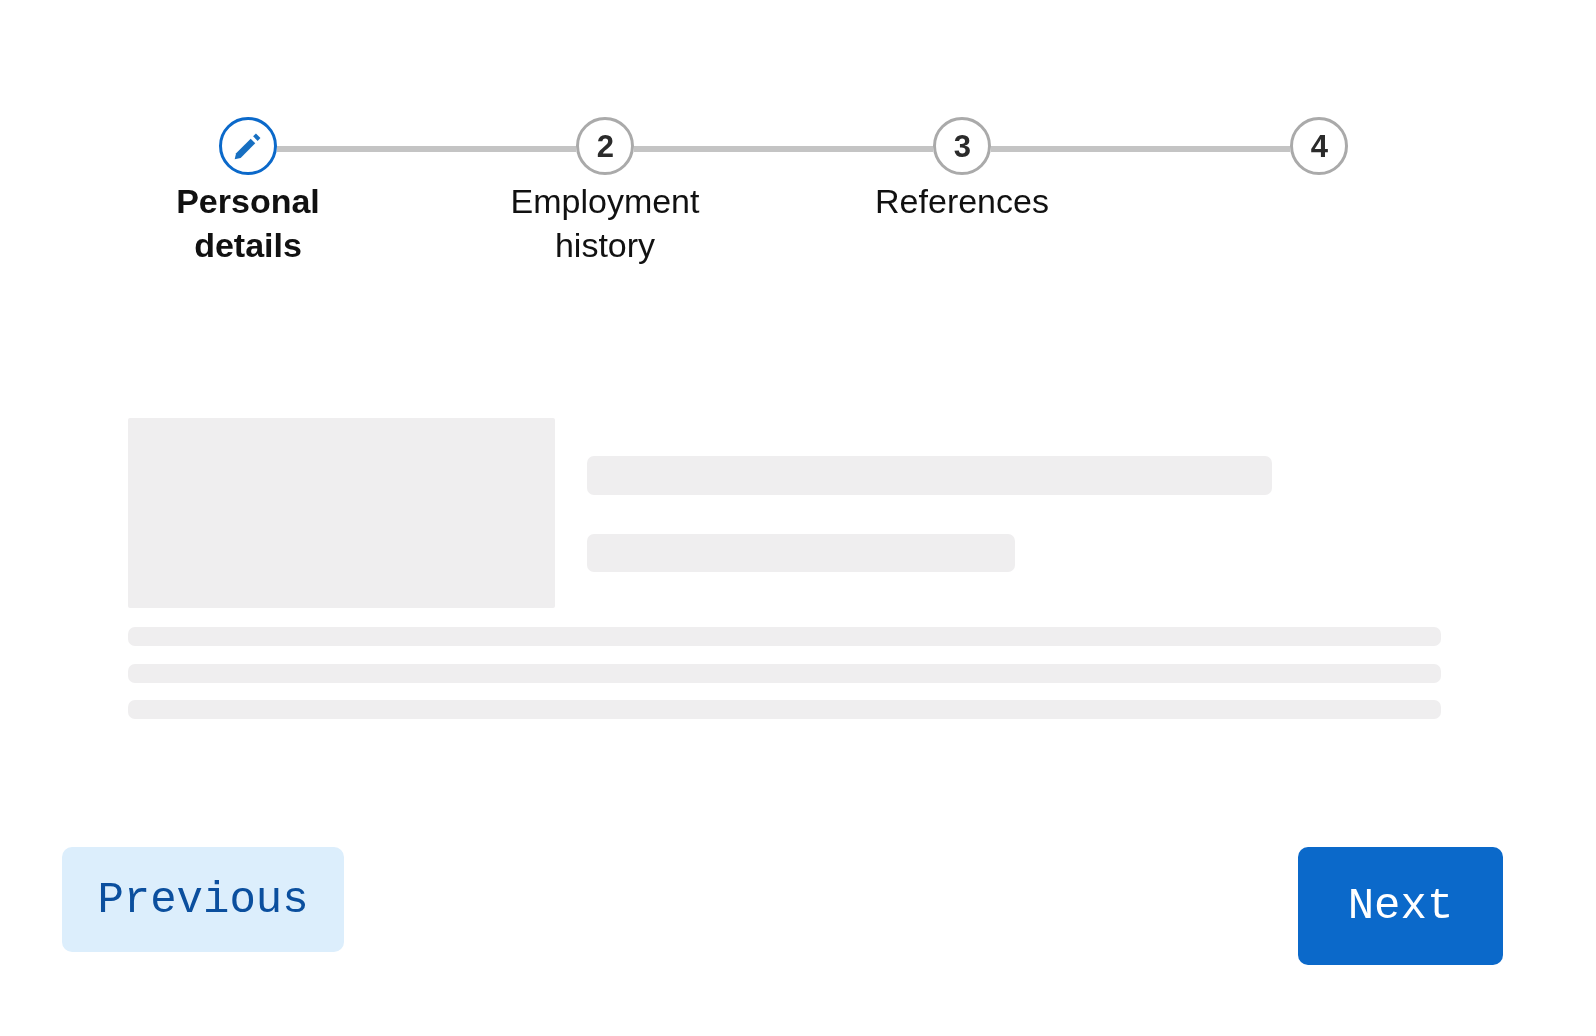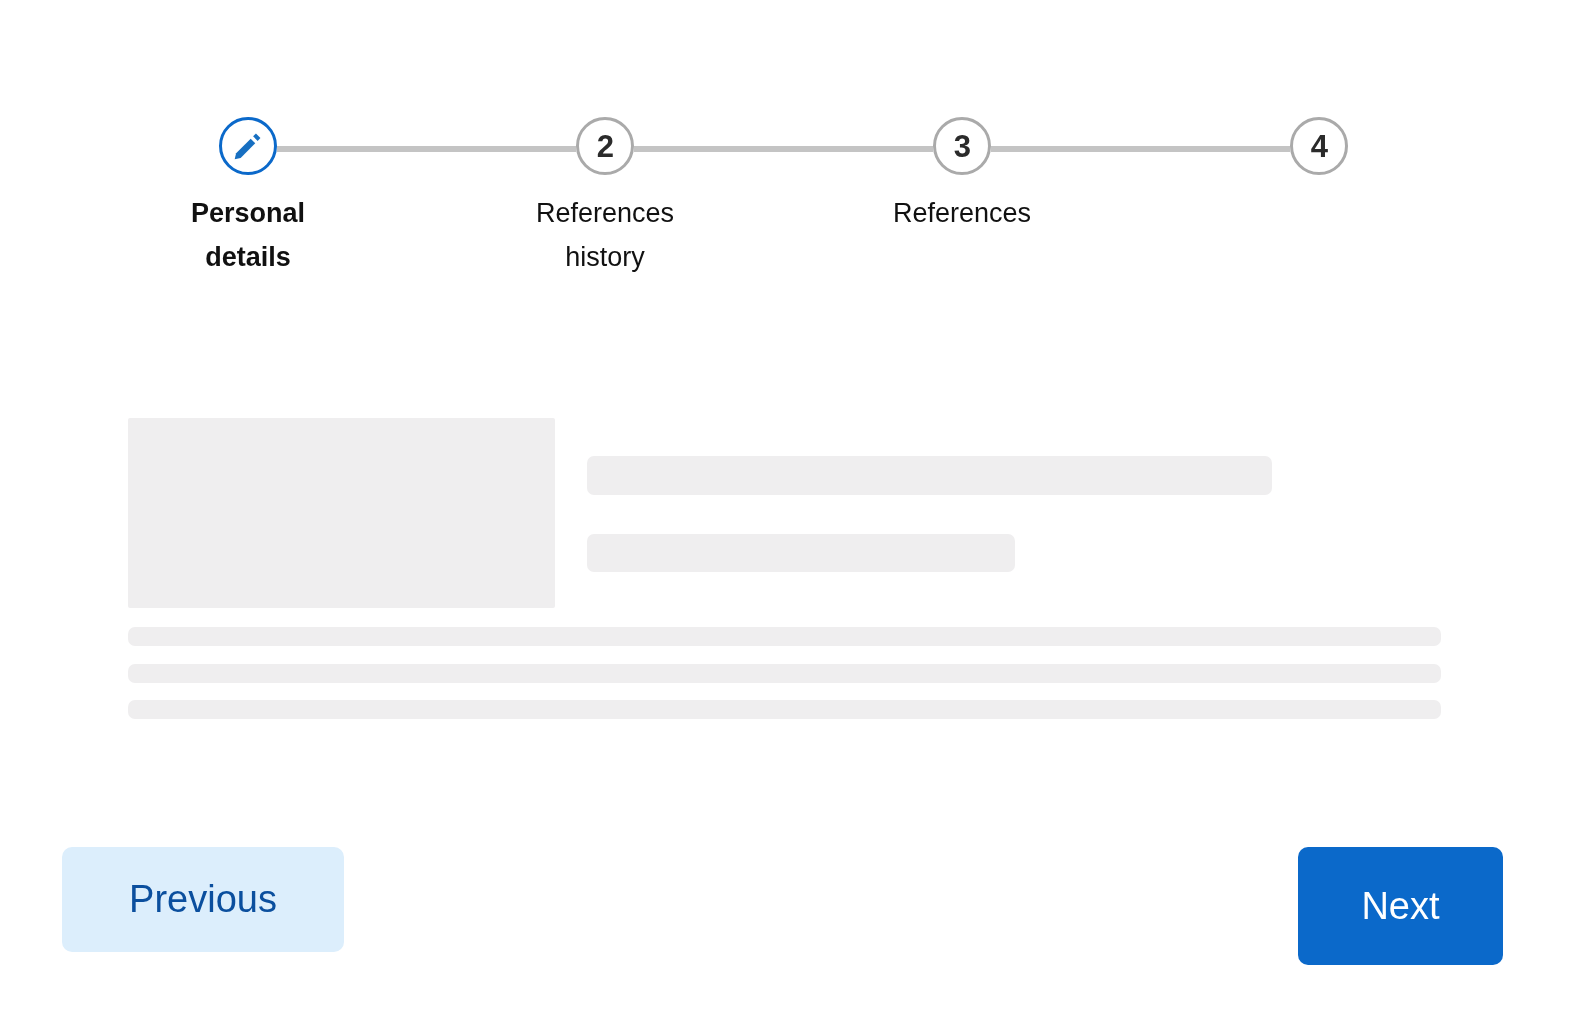--- a/index.html
+++ b/index.html
@@ -48,22 +48,22 @@
     border-color: #0b69ca;
   }
   .step-number {
     font-size: 31px;
     font-weight: bold;
     color: #2b2b2b;
     line-height: 1;
     letter-spacing: -0.5px;
   }
   .step-label {
-    margin-top: 16px;
-    font-size: 27px;
+    margin-top: 4px;
+    font-size: 34px;
     line-height: 44px;
     color: #111111;
     font-weight: normal;
     width: 200px;
     margin-left: auto;
     margin-right: auto;
   }
   .step-label.current {
     font-weight: bold;
     width: 180px;
@@ -128,22 +128,22 @@
     position: absolute;
     left: 0;
     top: 0;
     width: 1596px;
     height: 1036px;
   }
   .btn {
     position: absolute;
     border: none;
     border-radius: 10px;
-    font-family: Liberation Sans, sans-serif;
-    font-size: 38px;
+    font-family: Liberation Mono, monospace;
+    font-size: 44px;
     cursor: pointer;
     padding: 0;
     display: flex;
     align-items: center;
     justify-content: center;
   }
   .btn-previous {
     left: 62px;
     top: 847px;
     width: 282px;
@@ -176,21 +176,21 @@
         <path d="M15.6 5.2 L17.6 3.2 L20.8 6.4 L18.8 8.4 Z" fill="#176fc1"></path>
       </svg>
     </div>
     <div class="step-label current">Personal details</div>
   </div>
 
   <div class="step" style="left:605px;">
     <div class="step-circle">
       <span class="step-number">2</span>
     </div>
-    <div class="step-label">References history</div>
+    <div class="step-label">Employment history</div>
   </div>
 
   <div class="step" style="left:962px;">
     <div class="step-circle">
       <span class="step-number">3</span>
     </div>
     <div class="step-label">References</div>
   </div>
 
   <div class="step" style="left:1319px;">

